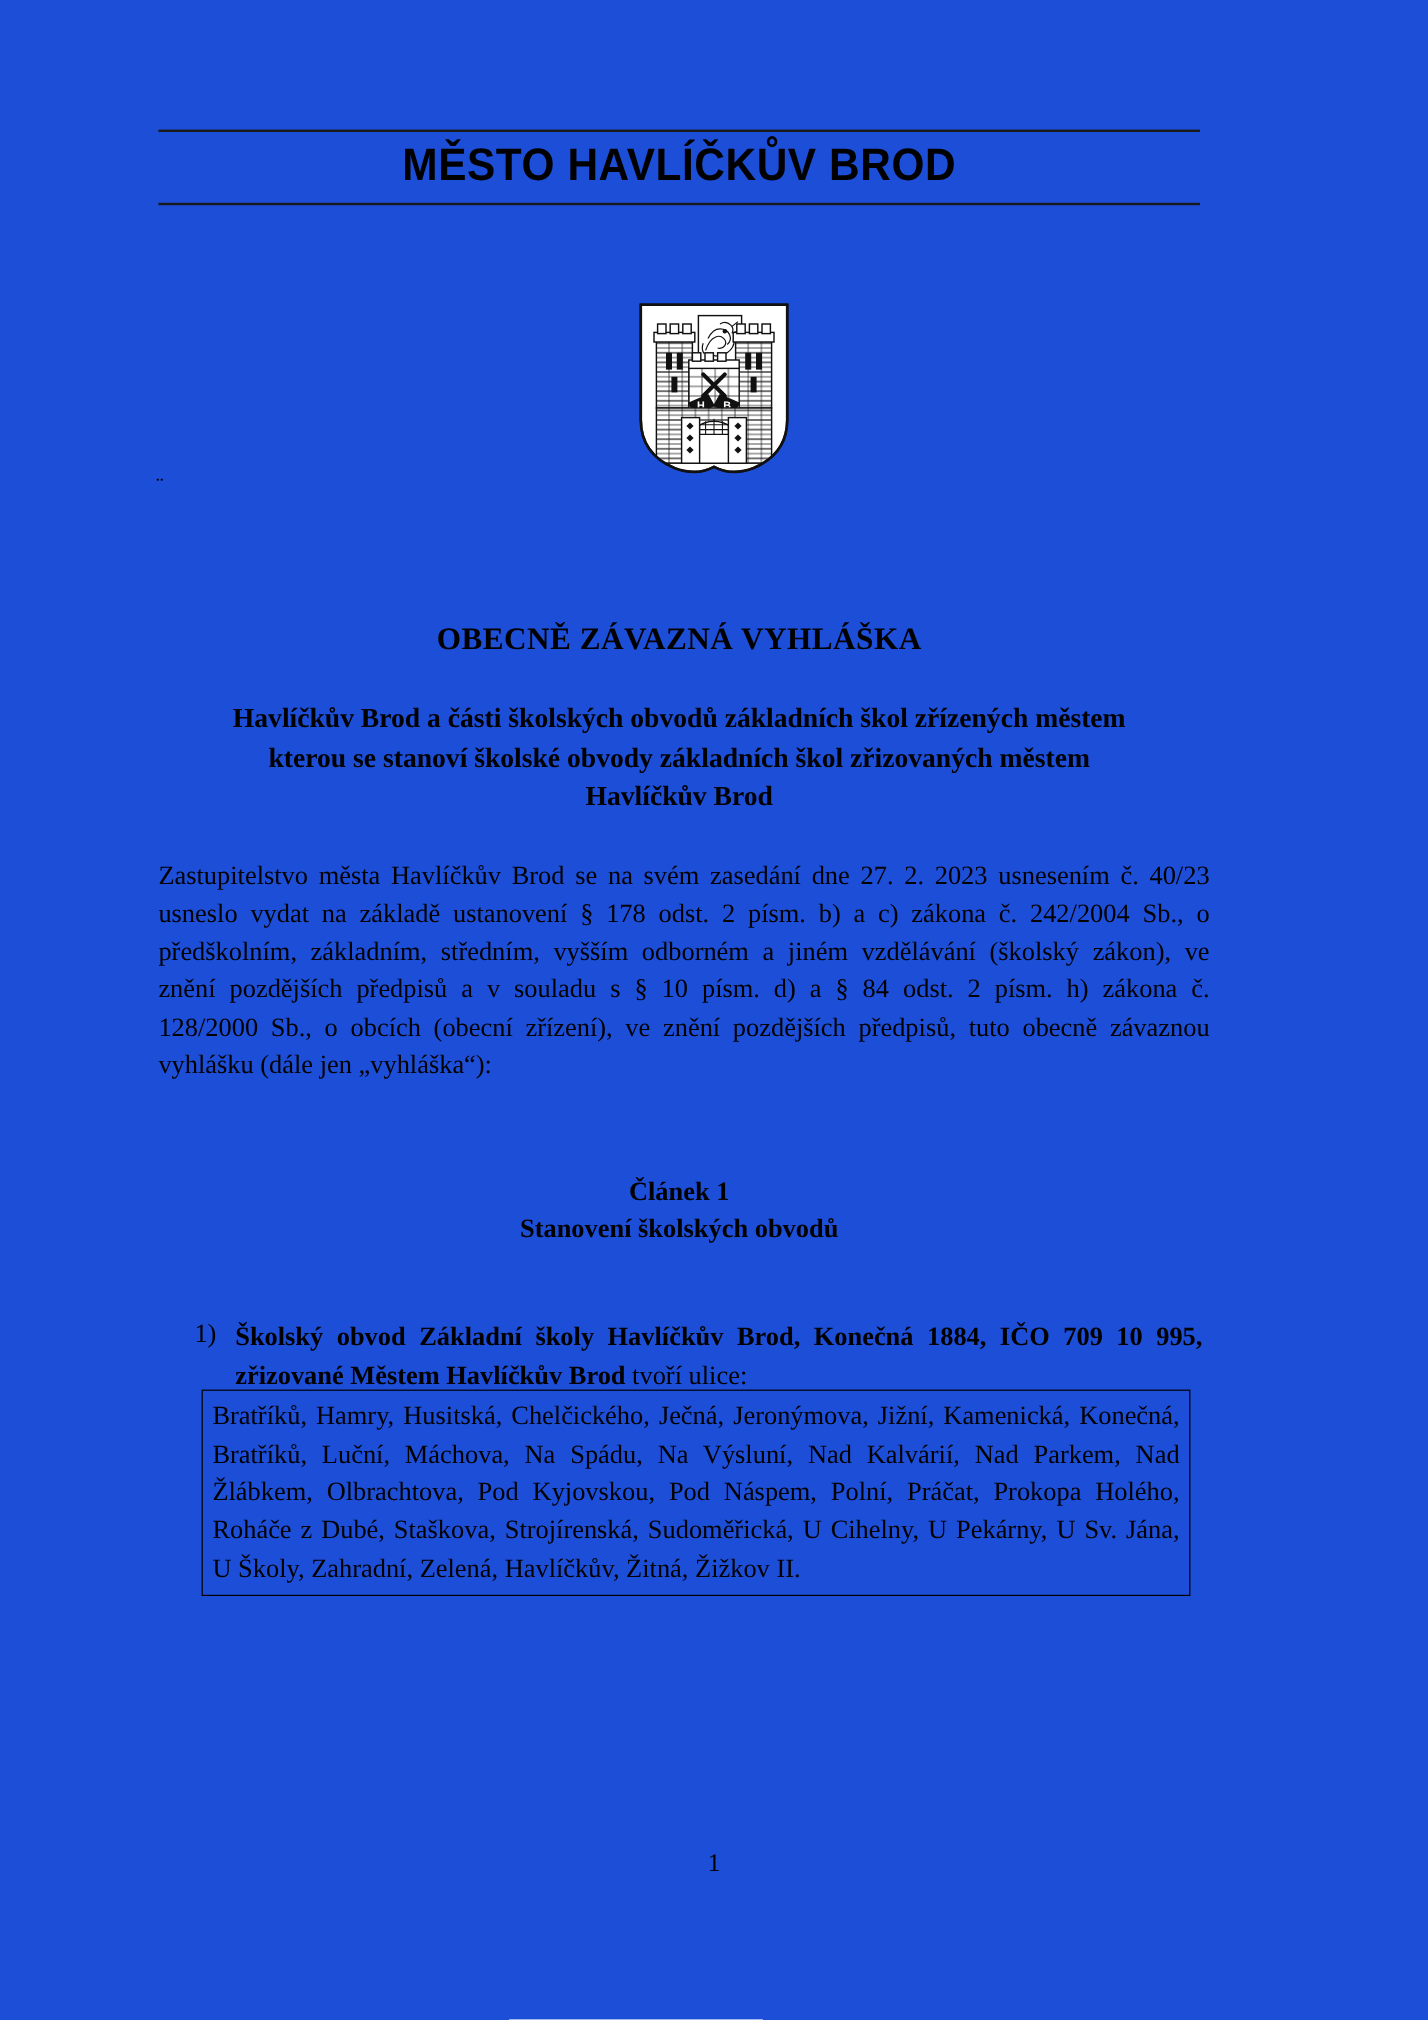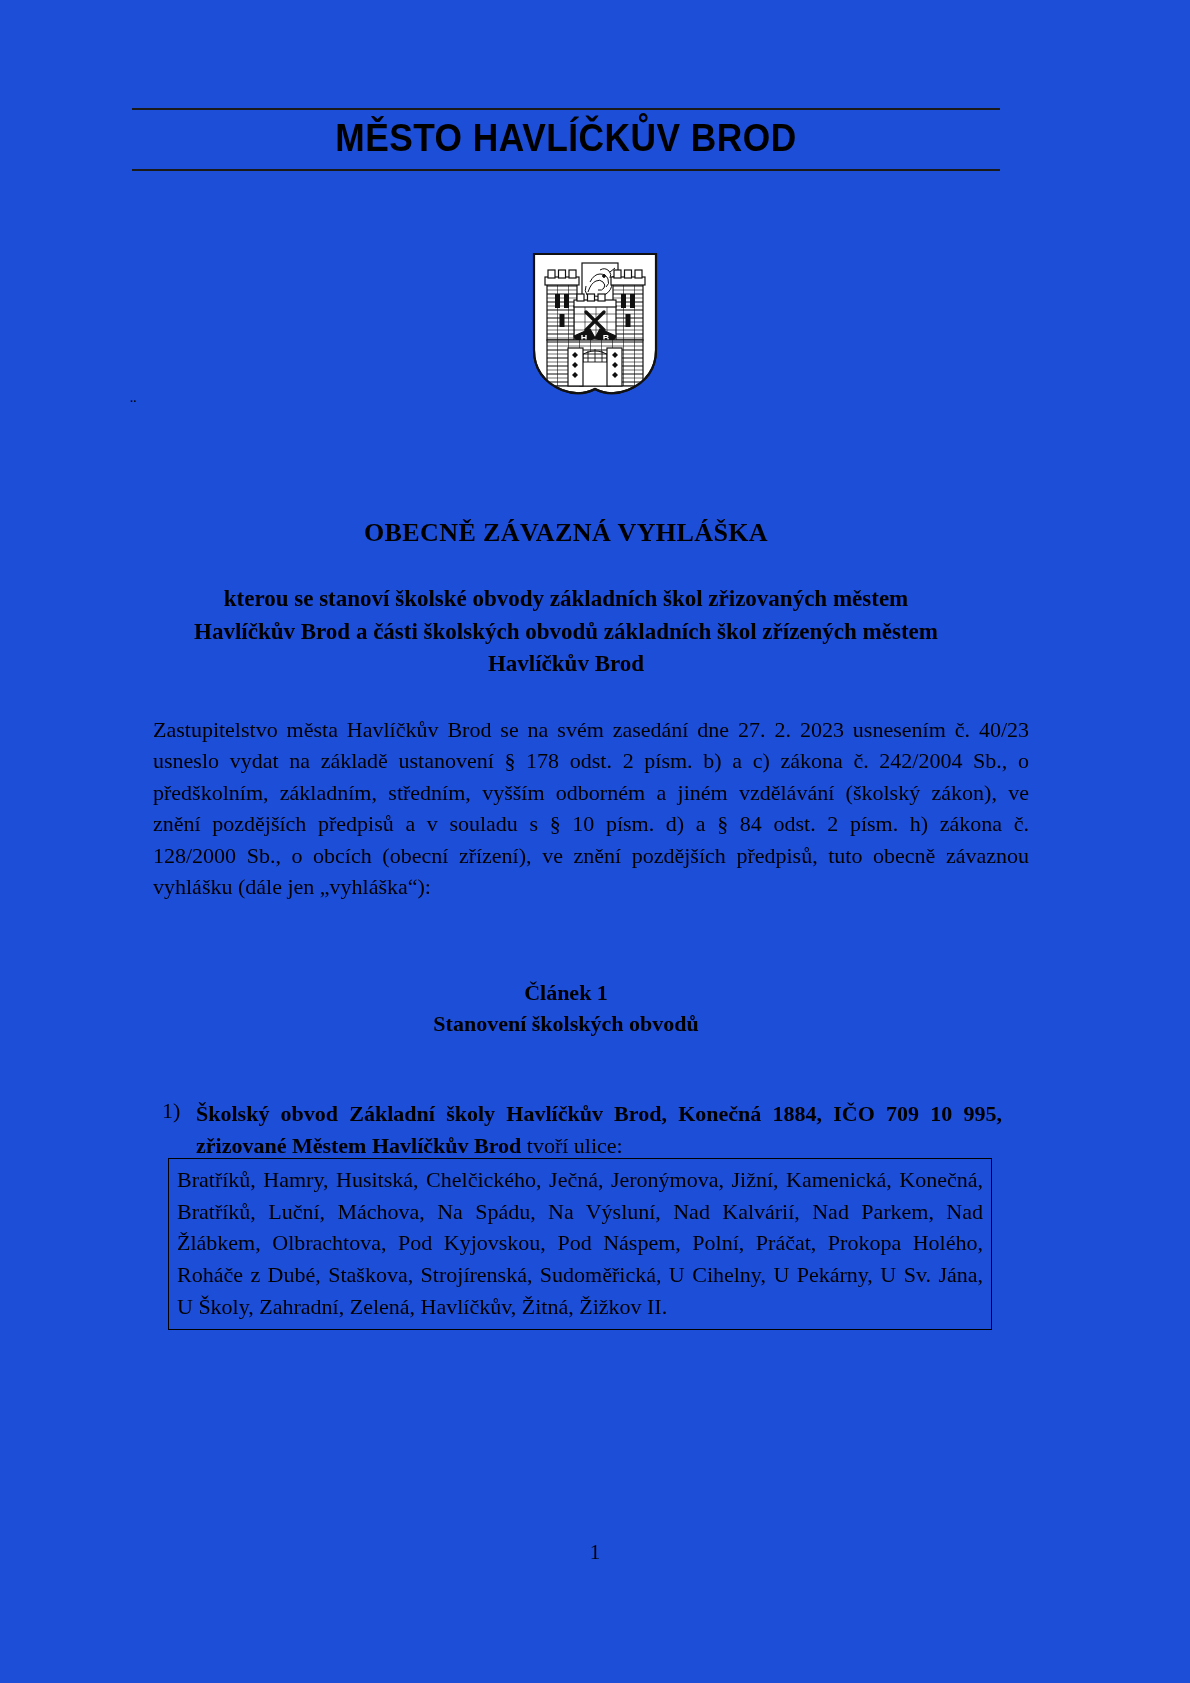--- a/index.html
+++ b/index.html
@@ -92,21 +92,20 @@
   
   .body-para {
     position: absolute;
     left: 132px;
     top: 714px;
     width: 876px;
     font-size: 22px;
     line-height: 1.43;
     text-align: justify;
     text-justify: inter-word;
-    margin-left: 21px;
   }
   .body-para > span { display: block; }
   .jline {
     display: block;
     text-align: justify;
     text-align-last: justify;
     white-space: normal;
   }
   .jline.last { text-align-last: left; }
 
@@ -299,22 +298,22 @@
 
       <path d="M4 4 L126 4 L126 100 Q126 128 98 140 Q80 147 65 139 Q50 147 32 140 Q4 128 4 100 Z" fill="none" stroke="#111" stroke-width="2.2"></path>
     </svg>
   </div>
 
   <div class="stray-mark">¨</div>
 
   <div class="doc-title">OBECNĚ ZÁVAZNÁ VYHLÁŠKA</div>
 
   <div class="doc-subtitle">
+    <div>Havlíčkův Brod a části školských obvodů základních škol zřízených městem</div>
     <div>kterou se stanoví školské obvody základních škol zřizovaných městem</div>
-    <div>Havlíčkův Brod a části školských obvodů základních škol zřízených městem</div>
     <div>Havlíčkův Brod</div>
   </div>
 
   <div class="body-para">
     <span class="jline">Zastupitelstvo města Havlíčkův Brod se na svém zasedání dne 27. 2. 2023 usnesením č. 40/23</span>
     <span class="jline">usneslo vydat na základě ustanovení § 178 odst. 2 písm. b) a c) zákona č. 242/2004 Sb., o</span>
     <span class="jline">předškolním, základním, středním, vyšším odborném a jiném vzdělávání (školský zákon), ve</span>
     <span class="jline">znění pozdějších předpisů a v souladu s § 10 písm. d) a § 84 odst. 2 písm. h) zákona č.</span>
     <span class="jline">128/2000 Sb., o obcích (obecní zřízení), ve znění pozdějších předpisů, tuto obecně závaznou</span>
     <span class="jline last">vyhlášku (dále jen „vyhláška“):</span>

